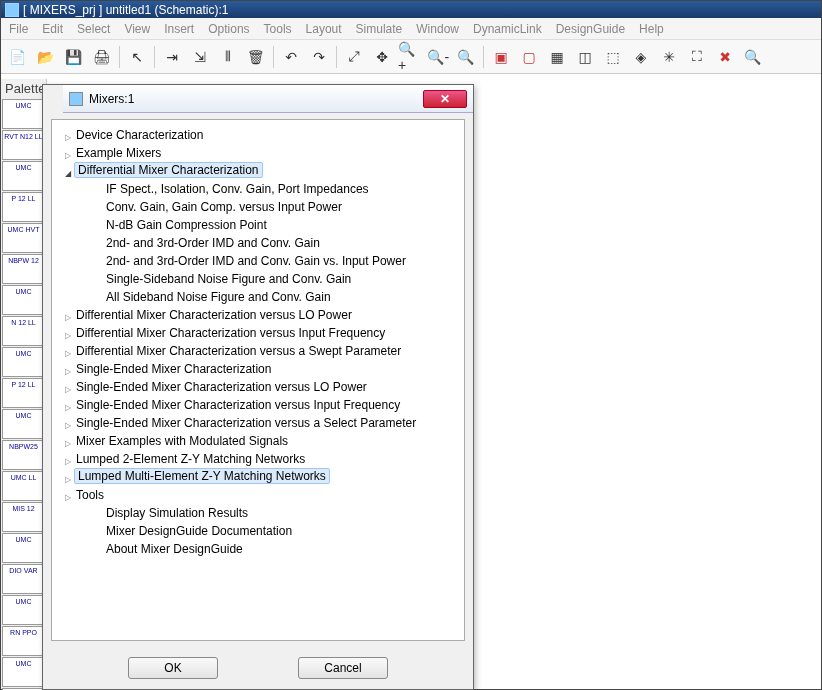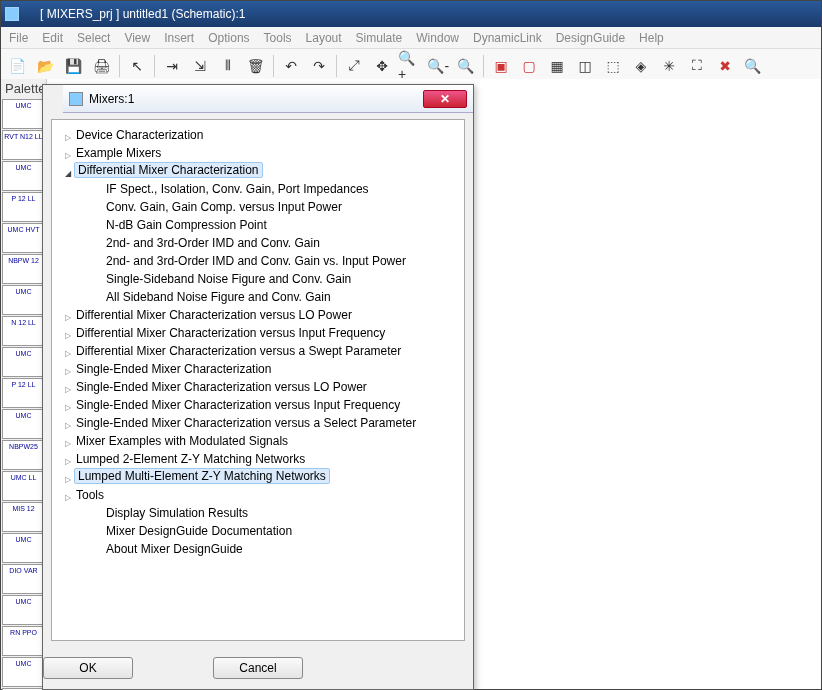--- a/index.html
+++ b/index.html
@@ -1,20 +1,20 @@
 <!DOCTYPE html>
 <html><head>
 <meta charset="utf-8">
 <style>
   * { box-sizing: border-box; margin: 0; padding: 0; font-family: "Segoe UI", Tahoma, sans-serif; font-size: 12px; }
   body { width: 822px; height: 690px; background: #f0f0f0; overflow: hidden; position: relative; }
 
   
   .app-window { position: absolute; top: 0; left: 0; width: 822px; height: 690px; background: #fff; border: 1px solid #444; }
-  .titlebar-main { height: 26px; background: linear-gradient(#2a5a9a, #1a3a6a); color: #fff; display: flex; align-items: center; padding: 0 4px; font-size: 11px; gap: 17px; }
+  .titlebar-main { height: 17px; background: linear-gradient(#2a5a9a, #1a3a6a); color: #fff; display: flex; align-items: center; padding: 0 4px; font-size: 11px; }
   .titlebar-main .app-icon { width: 14px; height: 14px; background: #8cf; margin-right: 4px; border: 1px solid #fff3; }
   .menubar { height: 22px; background: #f5f5f5; display: flex; align-items: center; gap: 14px; padding: 0 8px; color: #888; border-bottom: 1px solid #ddd; }
   .menubar .menu-item { cursor: default; }
   .toolbar { display: flex; align-items: center; height: 34px; padding: 2px 4px; gap: 2px; background: #f8f8f8; border-bottom: 1px solid #ccc; flex-wrap: wrap; }
   .tb-btn { width: 26px; height: 26px; border: 1px solid transparent; display:flex; align-items:center; justify-content:center; font-size:14px; color:#333; }
   .tb-sep { width:1px; height:22px; background:#ccc; margin:0 2px;}
 
   .work-row { position: absolute; top: 78px; left:0; right:0; bottom:0; display:flex; }
   .left-strip { width:46px; background:#f0f0f0; border-right:1px solid #ccc; display:flex; flex-direction:column; }
   .left-strip .cell { height:30px; border:1px solid #999; margin:1px; background:#fff; font-size:7px; overflow:hidden; color:#009; text-align:center; line-height:1; padding-top:2px;}
@@ -34,21 +34,21 @@
   .tree { list-style:none; }
   .tree .row { display:flex; align-items:flex-end; height:18px; padding-right:4px; white-space:nowrap; }
   .tree .row.depth0 { padding-left: 8px; }
   .tree .row.depth1 { padding-left: 38px; }
   .tree .arrow { width:12px; display:inline-block; color:#666; font-size:9px; text-align:center; cursor:default;}
   .tree .arrow.open::before { content:"◢"; font-size:8px; color:#444;}
   .tree .arrow.closed::before { content:"▷"; font-size:8px; color:#888;}
   .tree .arrow.none::before { content:""; }
   .tree .label { padding:0 2px; }
   .tree .row.sel .label { background:#dcebfc; border:1px solid #9cc7f0; border-radius:2px; padding:0 3px; }
-  .dlg-buttons { position:absolute; bottom:10px; left:0; right:0; display:flex; gap:80px; }
+  .dlg-buttons { position:absolute; bottom:10px; left:0; right:0; display:flex; justify-content:center; gap:80px; }
   .dlg-buttons button { width:90px; height:22px; background:linear-gradient(#fafafa,#e4e4e4); border:1px solid #888; border-radius:3px; font-size:12px;}
 </style>
 </head>
 <body>
 
 <div class="app-window">
   <div class="titlebar-main">
     <span class="app-icon"></span>
     <span>[ MIXERS_prj ] untitled1 (Schematic):1</span>
   </div>

